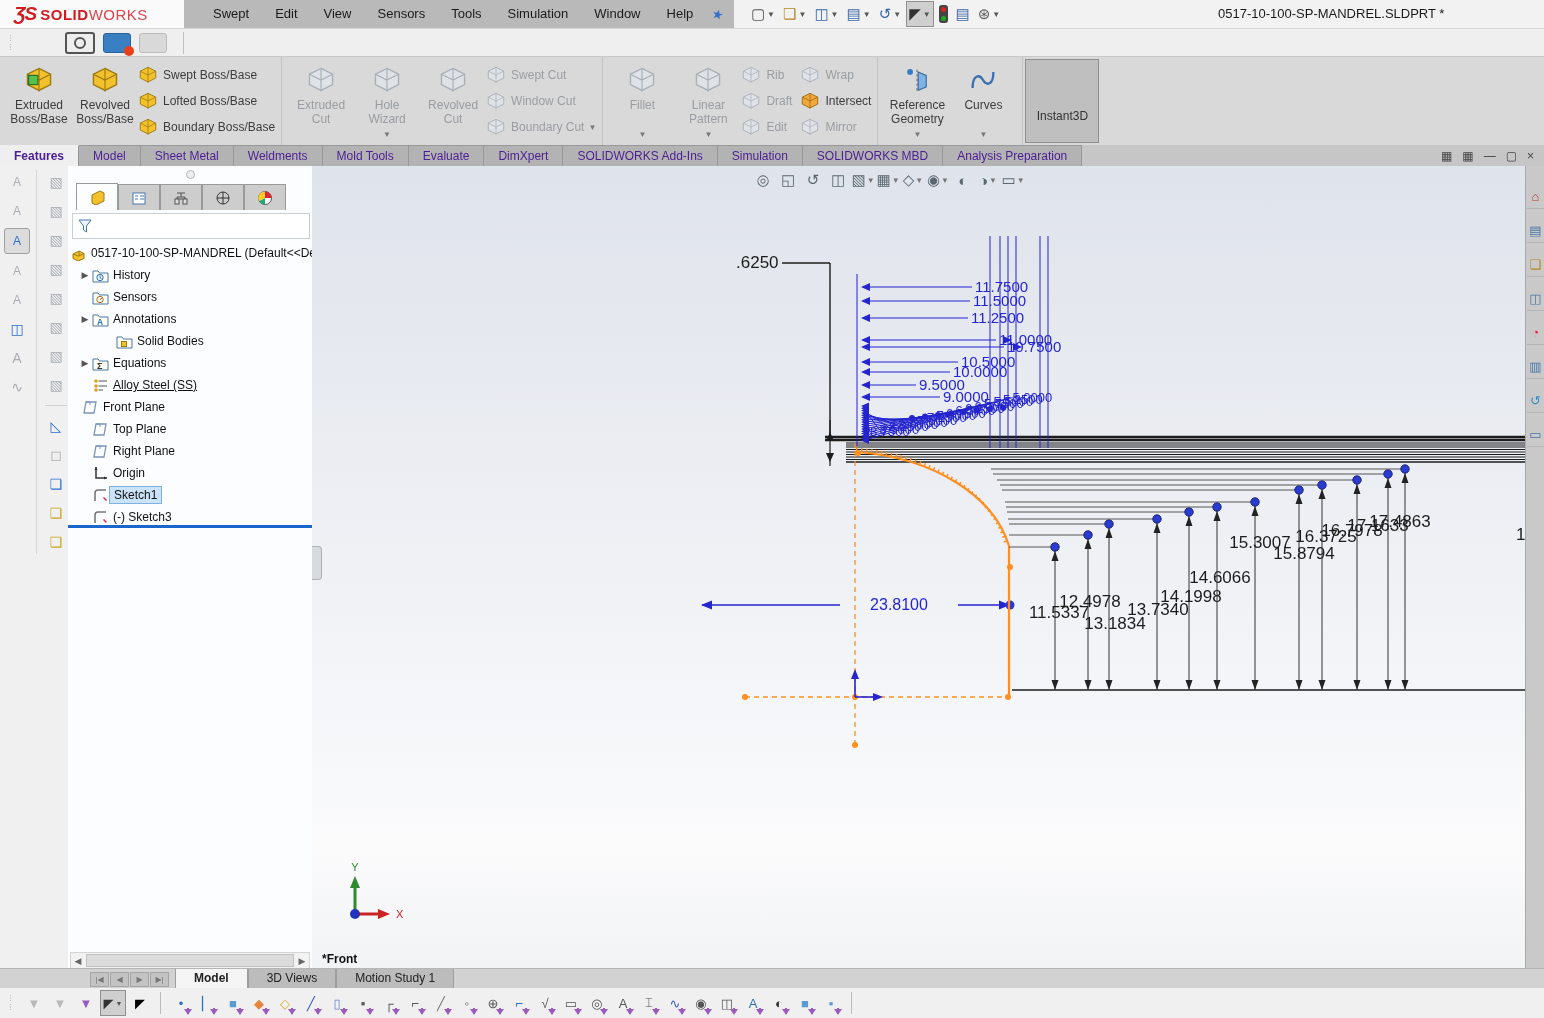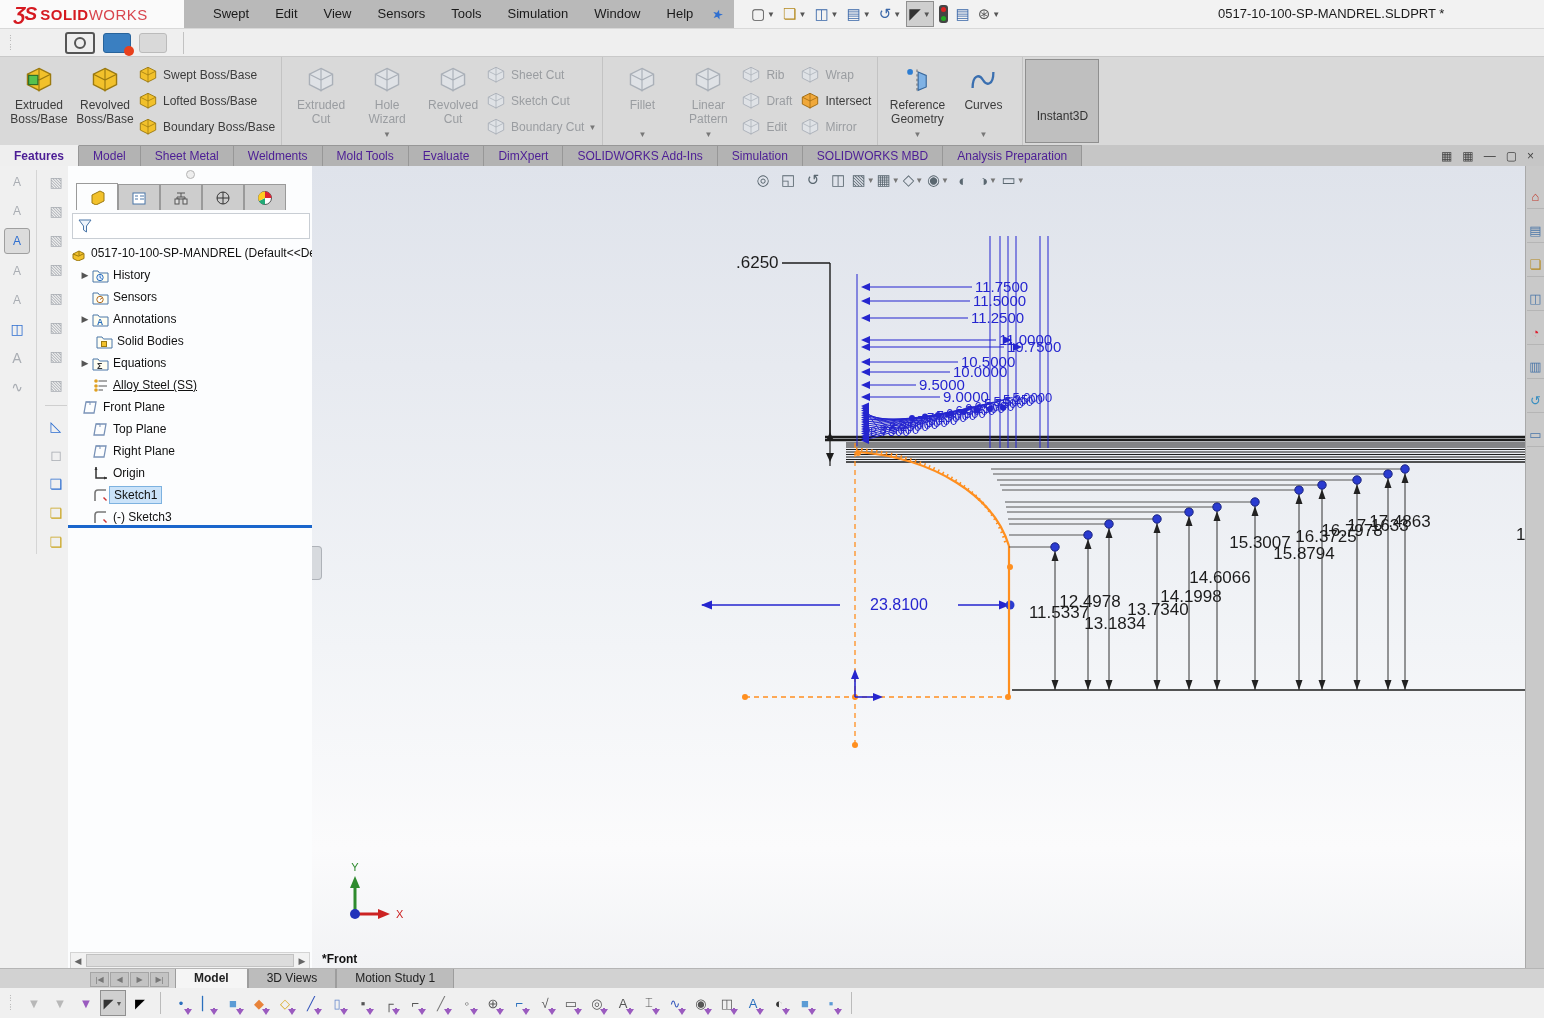--- a/index.html
+++ b/index.html
@@ -242,28 +242,28 @@
           </svg></span>
       <span>Revolved</span>
         <span>Cut</span>
     </div>
     <div class="stack">
       <div class="srow dis">
           <span class="sicon"><svg viewBox="0 0 26 26" width="100%" height="100%">
               <path d="M13 3 23 8v9l-10 5L3 17V8z" fill="#dfe2e6" stroke="#aab0b8" stroke-width="1.2"></path>
               <path d="M13 3v20M3 8l10 5 10-5" fill="none" stroke="#aab0b8" stroke-width="1"></path>
             </svg></span>
-          <span>Sheet Cut</span>
+          <span>Swept Cut</span>
         </div>
       <div class="srow dis">
           <span class="sicon"><svg viewBox="0 0 26 26" width="100%" height="100%">
               <path d="M13 3 23 8v9l-10 5L3 17V8z" fill="#dfe2e6" stroke="#aab0b8" stroke-width="1.2"></path>
               <path d="M13 3v20M3 8l10 5 10-5" fill="none" stroke="#aab0b8" stroke-width="1"></path>
             </svg></span>
-          <span>Sketch Cut</span>
+          <span>Window Cut</span>
         </div>
       <div class="srow dis">
           <span class="sicon"><svg viewBox="0 0 26 26" width="100%" height="100%">
               <path d="M13 3 23 8v9l-10 5L3 17V8z" fill="#dfe2e6" stroke="#aab0b8" stroke-width="1.2"></path>
               <path d="M13 3v20M3 8l10 5 10-5" fill="none" stroke="#aab0b8" stroke-width="1"></path>
             </svg></span>
           <span>Boundary Cut</span>
           <span class="car">▼</span>
         </div>
     </div>
@@ -482,21 +482,21 @@
           <span class="tlabel">Sensors</span>
         </div>
         <div class="trow" style="padding-left: 10px;">
           <span class="exp">▶</span>
           <span class="ticon"><svg viewBox="0 0 17 16" width="17" height="16">
               <path d="M1 4h5l1.5 2H16v9H1z" fill="#fffef2" stroke="#4a76a8"></path>
               <text x="5" y="14" font-size="8.5" fill="#2a6fbd" font-weight="bold">A</text>
             </svg></span>
           <span class="tlabel">Annotations</span>
         </div>
-        <div class="trow" style="padding-left: 14px;">
+        <div class="trow" style="padding-left: 0; margin-left: 34px;">
           <span class="exp"></span>
           <span class="ticon"><svg viewBox="0 0 17 16" width="17" height="16">
               <path d="M1 4h5l1.5 2H16v9H1z" fill="#fffef2" stroke="#4a76a8"></path>
               <rect x="5.5" y="8.5" width="5" height="5" fill="#f2c12b" stroke="#9c7a10"></rect>
             </svg></span>
           <span class="tlabel">Solid Bodies</span>
         </div>
         <div class="trow" style="padding-left: 10px;">
           <span class="exp">▶</span>
           <span class="ticon"><svg viewBox="0 0 17 16" width="17" height="16">

